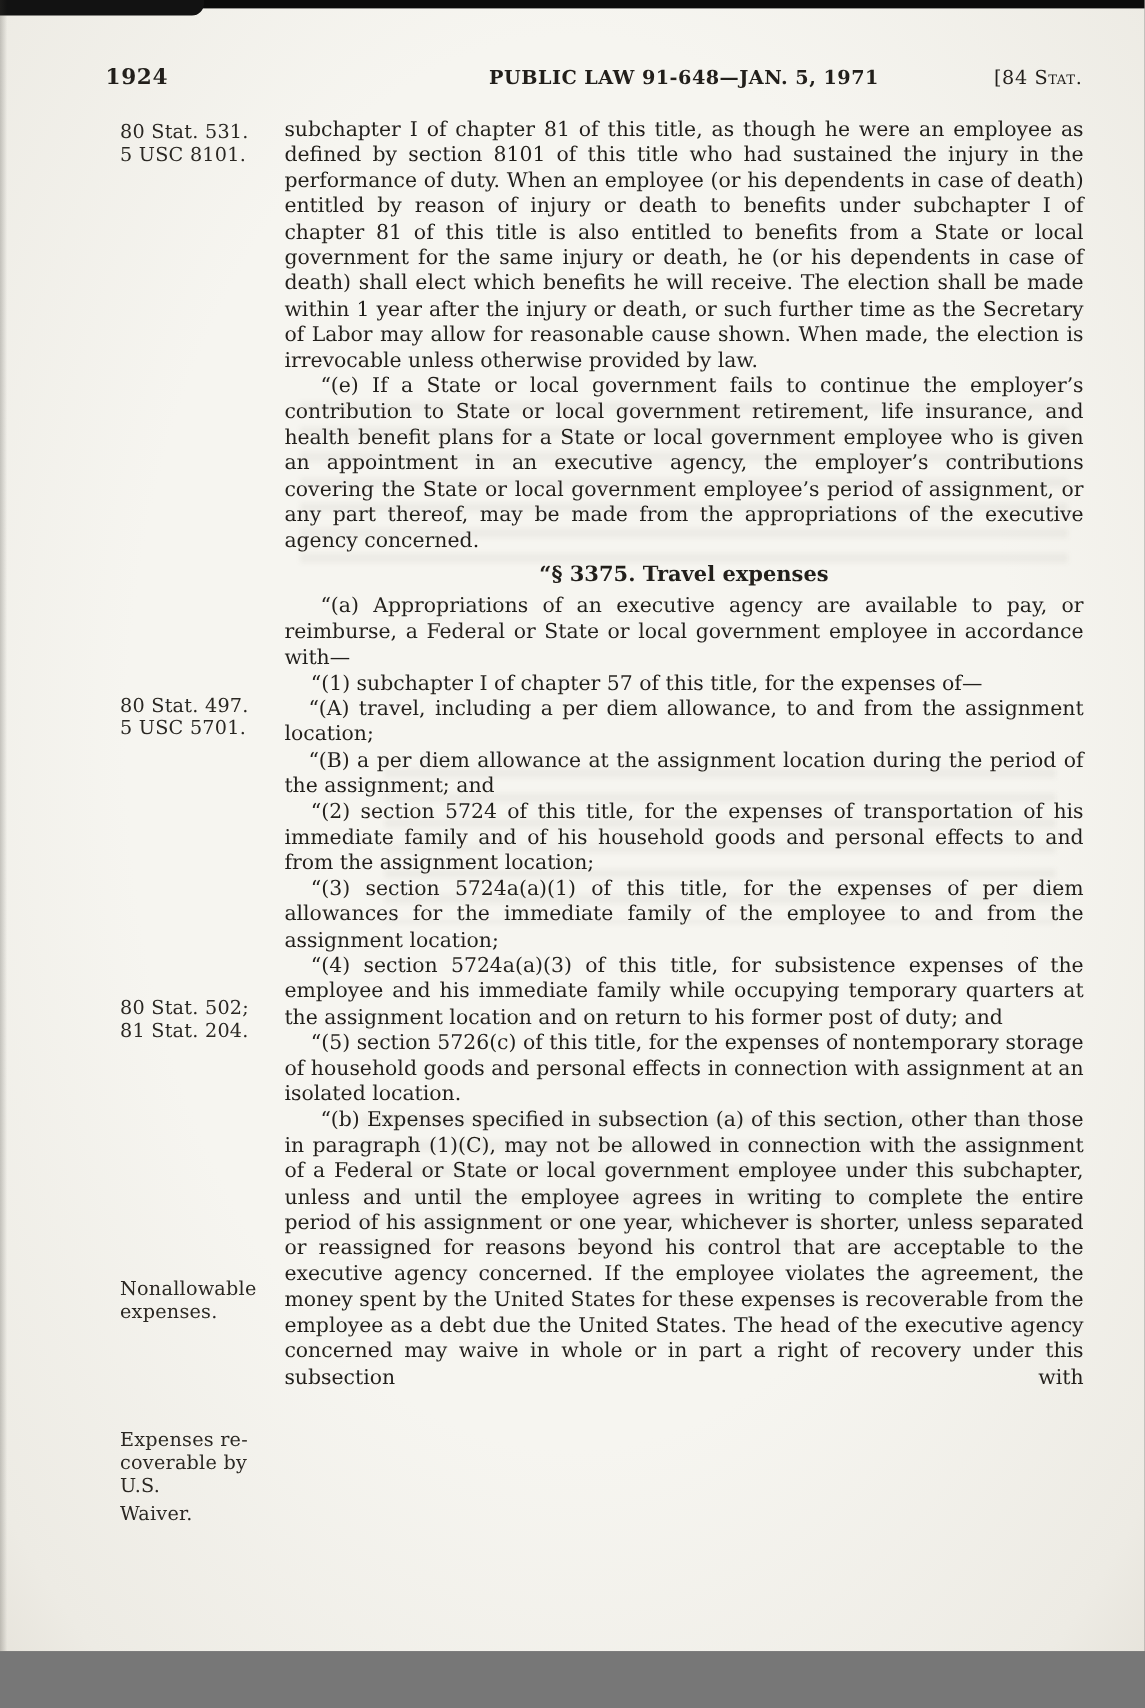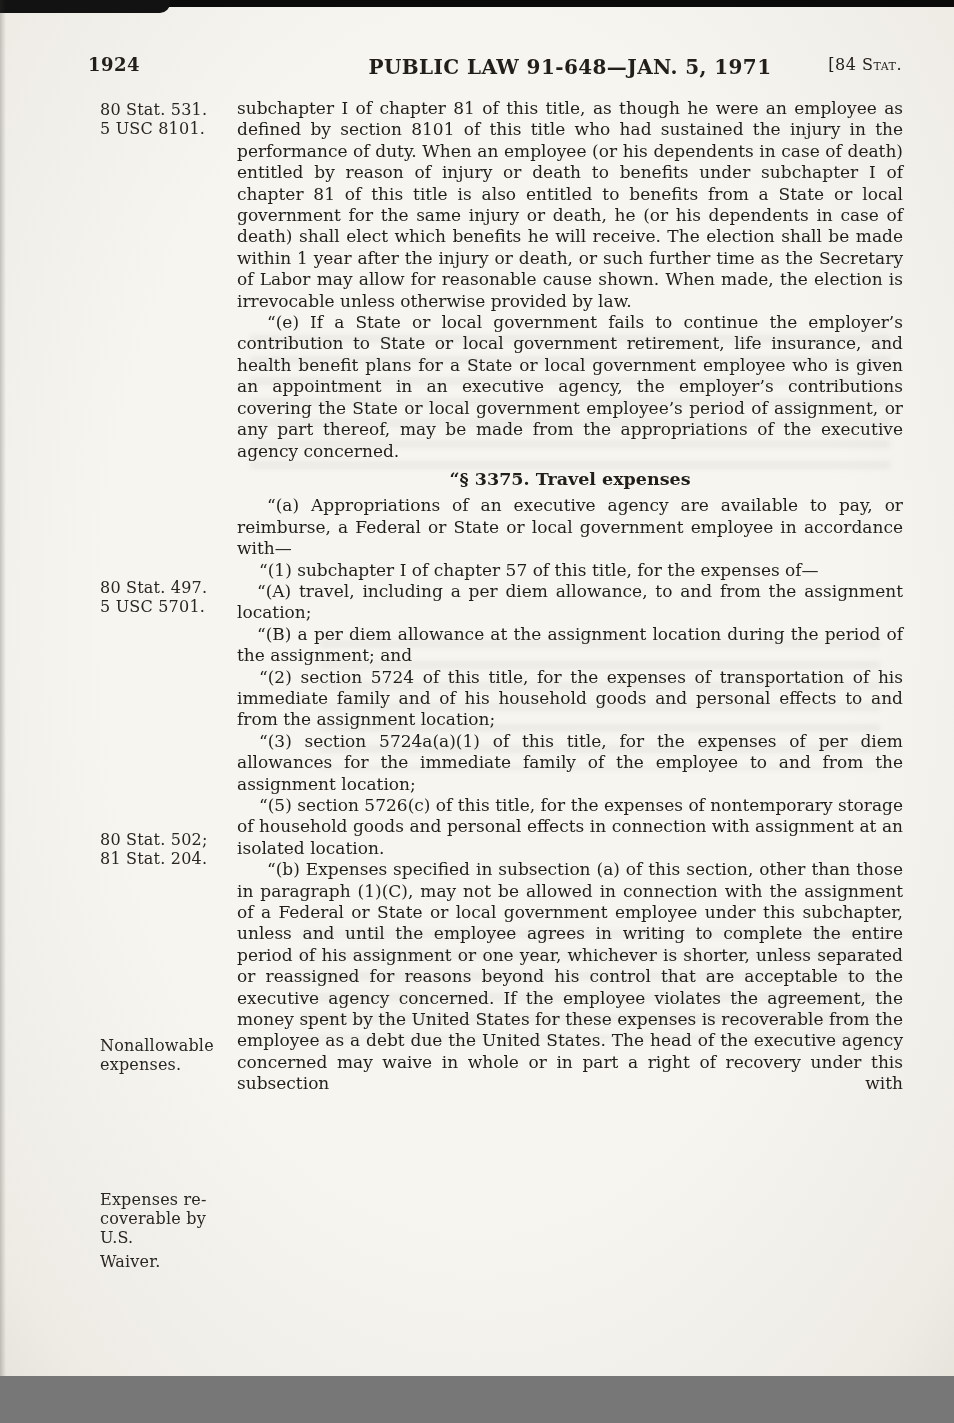--- a/index.html
+++ b/index.html
@@ -48,21 +48,21 @@
   }
   
   .page-header { position: absolute; top: 54px; left: 0; width: 100%; }
   .page-num {
     position: absolute; left: 88px; top: 0;
     font-size: 18px; font-weight: 700; letter-spacing: 0.5px;
   }
   .page-title {
     position: absolute; left: 237px; top: 1px; width: 666px;
     text-align: center;
-    font-size: 20px; font-weight: 700; letter-spacing: 0.4px;
+    font-size: 16px; font-weight: 700; letter-spacing: 0.4px;
     white-space: nowrap;
   }
   .stat-ref {
     position: absolute; right: 52px; top: 1px;
     font-size: 16px; font-variant: small-caps; letter-spacing: 0.5px;
   }
   
   .margin-notes { position: absolute; left: 0; top: 0; width: 237px; height: 100%; }
   .note {
     position: absolute; left: 100px; width: 128px;
@@ -112,21 +112,21 @@
       <div>5 USC 8101.</div>
     </div>
     <div class="note" style="top:578px;">
       <div>80 Stat. 497.</div>
       <div>5 USC 5701.</div>
     </div>
     <div class="note" style="top:790px;margin-top:40px;">
       <div>80 Stat. 502;</div>
       <div>81 Stat. 204.</div>
     </div>
-    <div class="note" style="top:1036px;">
+    <div class="note" style="top:1064px;">
       <div>Nonallowable</div>
       <div>expenses.</div>
     </div>
     <div class="note" style="top:1190px;">
       <div>Expenses re-</div>
       <div>coverable by U.S.</div>
     </div>
     <div class="note" style="top:1252px;">
       <div>Waiver.</div>
     </div>
@@ -135,17 +135,18 @@
   <main class="body-col">
     <p class="p-cont">subchapter I of chapter 81 of this title, as though he were an employee as defined by section 8101 of this title who had sustained the injury in the performance of duty. When an employee (or his dependents in case of death) entitled by reason of injury or death to benefits under subchapter I of chapter 81 of this title is also entitled to benefits from a State or local government for the same injury or death, he (or his dependents in case of death) shall elect which benefits he will receive. The election shall be made within 1 year after the injury or death, or such further time as the Secretary of Labor may allow for reasonable cause shown. When made, the election is irrevocable unless otherwise provided by law.</p>
     <p class="p-ind">“(e) If a State or local government fails to continue the employer’s contribution to State or local government retirement, life insurance, and health benefit plans for a State or local government employee who is given an appointment in an executive agency, the employer’s contributions covering the State or local government employee’s period of assignment, or any part thereof, may be made from the appropriations of the executive agency concerned.</p>
     <h2 class="sec-heading">“§ 3375. Travel expenses</h2>
     <p class="p-ind">“(a) Appropriations of an executive agency are available to pay, or reimburse, a Federal or State or local government employee in accordance with—</p>
     <p class="lvl1">“(1) subchapter I of chapter 57 of this title, for the expenses of—</p>
     <p class="lvl2">“(A) travel, including a per diem allowance, to and from the assignment location;</p>
     <p class="lvl2">“(B) a per diem allowance at the assignment location during the period of the assignment; and</p>
     <p class="lvl1">“(2) section 5724 of this title, for the expenses of transportation of his immediate family and of his household goods and personal effects to and from the assignment location;</p>
     <p class="lvl1">“(3) section 5724a(a)(1) of this title, for the expenses of per diem allowances for the immediate family of the employee to and from the assignment location;</p>
+    <p class="lvl1">“(4) section 5724a(a)(3) of this title, for subsistence expenses of the employee and his immediate family while occupying temporary quarters at the assignment location and on return to his former post of duty; and</p>
     <p class="lvl1">“(5) section 5726(c) of this title, for the expenses of nontemporary storage of household goods and personal effects in connection with assignment at an isolated location.</p>
     <p class="p-ind justify-last">“(b) Expenses specified in subsection (a) of this section, other than those in paragraph (1)(C), may not be allowed in connection with the assignment of a Federal or State or local government employee under this subchapter, unless and until the employee agrees in writing to complete the entire period of his assignment or one year, whichever is shorter, unless separated or reassigned for reasons beyond his control that are acceptable to the executive agency concerned. If the employee violates the agreement, the money spent by the United States for these expenses is recoverable from the employee as a debt due the United States. The head of the executive agency concerned may waive in whole or in part a right of recovery under this subsection with</p>
   </main>
 
 </div>
 
 </body></html>

